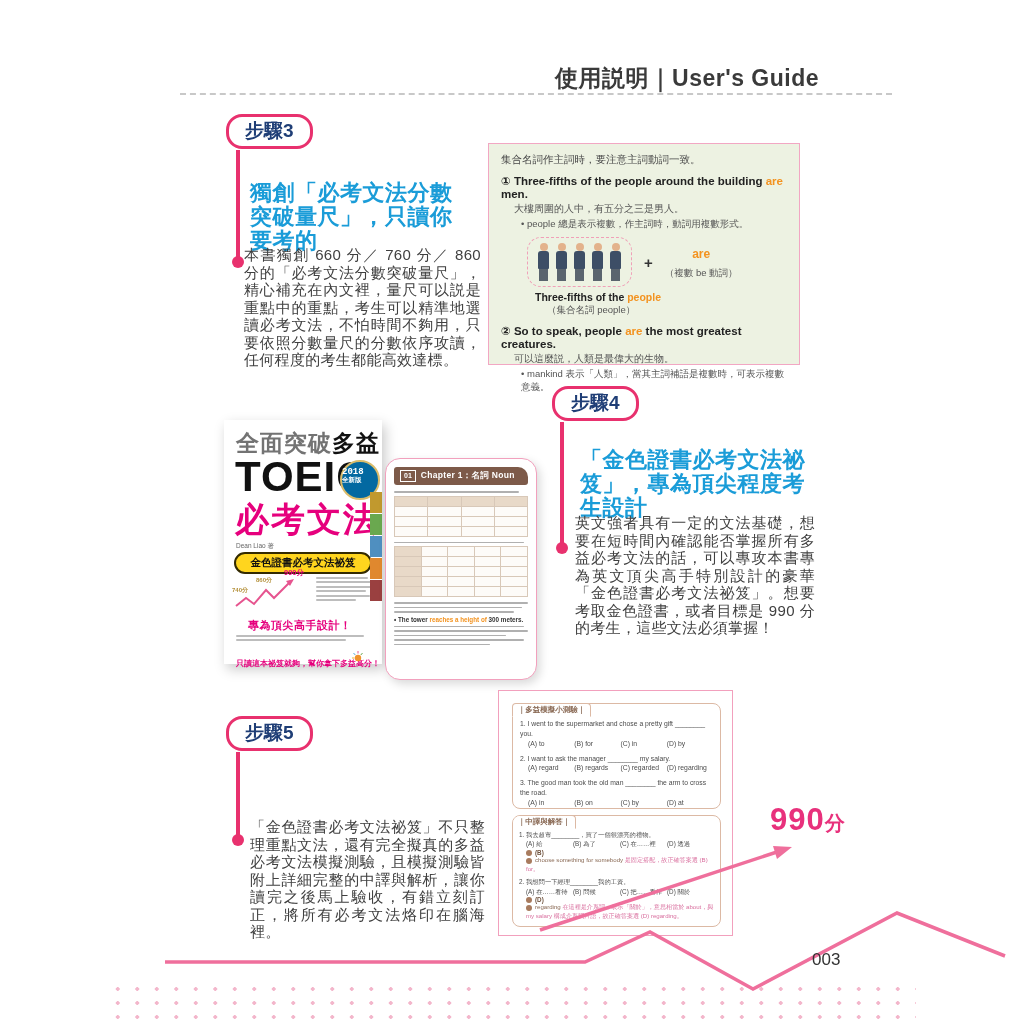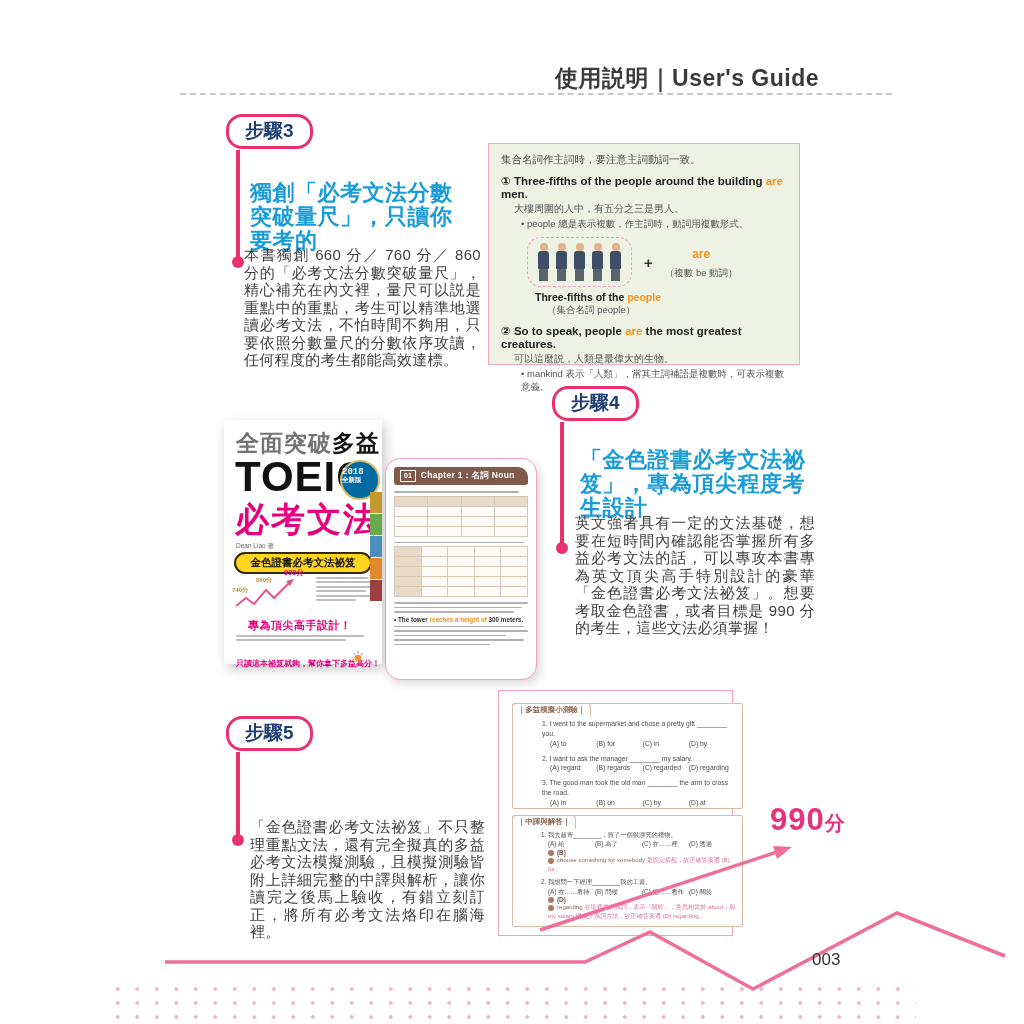--- a/index.html
+++ b/index.html
@@ -68,21 +68,21 @@
   .chap-no{border:1px solid #fff;font-size:7px;font-weight:bold;padding:0 3px;line-height:10px;}
   .chap-title{font-size:8.5px;font-weight:bold;letter-spacing:.3px;}
   table.mock{border-collapse:collapse;width:100%;}
   table.mock td{border:0.5px solid #d8c8b8;height:9px;padding:0;}
   td.hd{background:#e8d9c8;}
   td.bd{background:#fdfbf8;}
   .tinybar{height:1.5px;background:#b0b0b0;border-radius:1px;margin:3px 0;}
   .sample{font-size:6.3px;color:#333;font-weight:bold;margin-top:3px;}
   
   .quiz-outer{background:#fff;border:1.5px solid #f2a0bd;}
-  .qpanel{border:1px solid #dcb9a4;border-radius:2px;background:#fff;padding-left:22px;}
+  .qpanel{border:1px solid #dcb9a4;border-radius:8px;background:#fff;}
   .qtab{position:absolute;top:-1px;left:-1px;border:1px solid #dcb9a4;border-bottom:1px solid #fff;
         border-radius:4px 4px 0 0;background:#fff;font-size:7.5px;font-weight:bold;color:#8a6a55;
         padding:2px 5px;line-height:1;}
   .qtxt{font-size:6.8px;color:#4c4c4c;line-height:1.45;}
   .optrow{display:flex;margin:0 0 5px 8px;}
   .optrow span{flex:0 0 25%;}
   .atxt{font-size:6.3px;color:#4c4c4c;line-height:1.5;}
   .aoptrow{display:flex;margin-left:7px;}
   .aoptrow span{flex:0 0 25%;}
   .ansdot{display:inline-block;width:6px;height:6px;border-radius:50%;background:#a87b5e;margin-right:3px;vertical-align:middle;}

